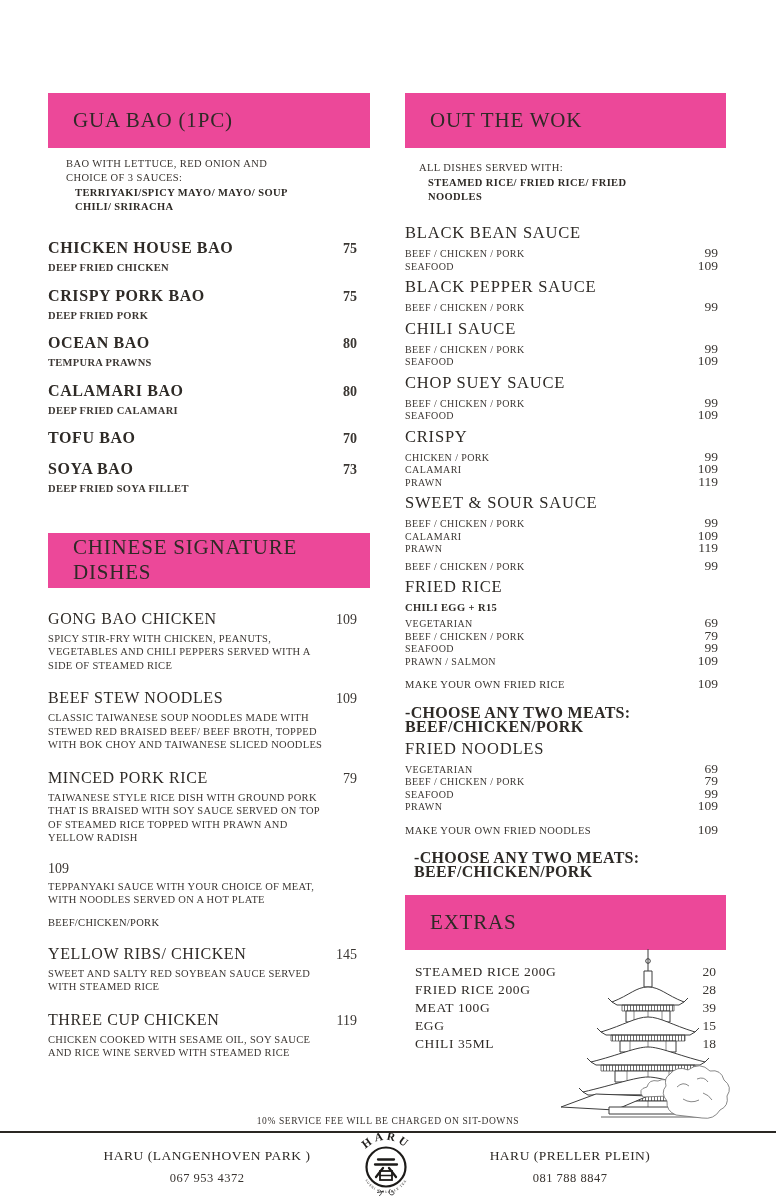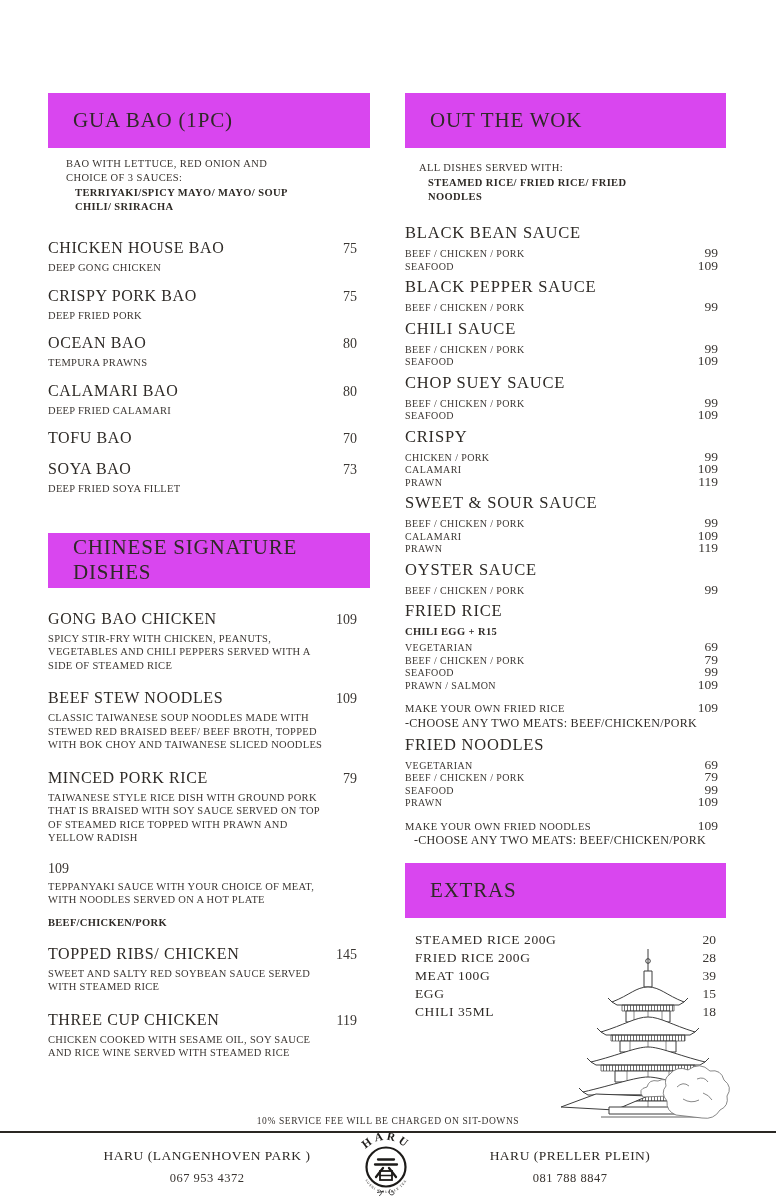--- a/index.html
+++ b/index.html
@@ -10,57 +10,57 @@
     font-family:"Liberation Serif","DejaVu Serif",serif;
     color:#2e2a26;
     position:relative;
     overflow:hidden;
   }
   .col { position:absolute; }
   .col-left  { left:48px;  top:93px; width:322px; }
   .col-right { left:405px; top:93px; width:321px; }
 
   .bar {
-    background:#d946ef;
+    background:#ec4899;
     height:55px;
     display:flex; align-items:center;
     padding-left:25px;
   }
   .bar .bar-title {
     font-size:21px; font-weight:400; letter-spacing:0.8px;
     color:#2e2a26; margin:0;
   }
   .bar-sig { margin-top:37px; }
   .bar-extras { margin-top:16px; }
 
   .intro { margin:9px 0 0 18px; font-size:10.5px; line-height:14px; letter-spacing:0.4px; color:#38332f; }
   .intro-bold { font-weight:bold; padding-left:9px; max-width:252px; margin-top:1px; color:#2e2a26; }
   .intro-wok { margin:13px 0 0 14px; }
 
-  .items { margin-top:24px; }
+  .items { margin-top:24px;font-weight:bold; }
   .sig-items { margin-top:21px; }
   .mi { margin-bottom:11px; }
   .sig-items .mi { margin-bottom:16px; }
   .mi-row { display:flex; align-items:baseline; justify-content:space-between; padding-right:13px; }
   .mi-name { font-size:16px; letter-spacing:0.6px; line-height:20px; }
   .mi-price { font-size:14px; color:#3a3632; }
   .mi-desc { font-size:10.5px; line-height:13.5px; letter-spacing:0.3px; margin-top:3px; max-width:284px; color:#3c3733; }
-  .mi-note { font-weight:bold; font-size:10.5px; letter-spacing:0.3px; margin-top:10px; color:#2e2a26; }
+  .mi-note { font-weight:normal; font-size:10.5px; letter-spacing:0.3px; margin-top:10px; color:#2e2a26; }
   .mi-teppanyaki { margin-bottom:24px; }
 
   .wok-groups { margin-top:19px; }
   .grp { margin-bottom:5px; }
   .grp-name { font-size:16.5px; letter-spacing:0.8px; line-height:20px; margin-bottom:4px; }
   .grp-sub { font-weight:bold; font-size:10.5px; letter-spacing:0.4px; line-height:13px; margin:1px 0 3px; }
   .opt { display:flex; align-items:baseline; line-height:12.5px; height:12.5px; padding-right:8px;gap:20px; }
   .opt-l { font-size:10px; letter-spacing:0.4px; color:#3c3733; }
   .opt-p { margin-left:auto; font-size:13.5px; color:#3a3632; }
   .make-own { margin-top:11px; }
   .mo-l { font-size:10.5px; letter-spacing:0.4px; color:#38332f; }
-  .mo-note { font-weight:normal; font-size:12px; letter-spacing:0.3px; line-height:14px; margin-top:1px; color:#2e2a26; }
+  .mo-note { font-weight:bold; font-size:16px; letter-spacing:0.3px; line-height:14px; margin-top:15px; color:#2e2a26; }
   .mo-note-indent { padding-left:9px; }
 
   .extras-list { margin-top:14px; margin-left:10px; }
   .ext { display:flex; align-items:baseline; height:18px; padding-right:10px; }
   .ext-l { font-size:13.5px; letter-spacing:0.6px; }
   .ext-p { margin-left:auto; font-size:13.5px; color:#3a3632; }
 
   .pagoda { position:absolute; left:551px; top:947px; width:190px; height:172px; }
 
   .service-note {
@@ -89,21 +89,21 @@
     <div>CHOICE OF 3 SAUCES:</div>
     <div class="intro-bold">TERRIYAKI/SPICY MAYO/ MAYO/ SOUP CHILI/ SRIRACHA</div>
   </div>
 
   <div class="items">
     <div class="mi">
       <div class="mi-row">
           <span class="mi-name">CHICKEN HOUSE BAO</span>
           <span class="mi-price">75</span>
         </div>
-      <div class="mi-desc">DEEP GONG CHICKEN</div>
+      <div class="mi-desc">DEEP FRIED CHICKEN</div>
     </div>
     <div class="mi">
       <div class="mi-row">
           <span class="mi-name">CRISPY PORK BAO</span>
           <span class="mi-price">75</span>
         </div>
       <div class="mi-desc">DEEP FRIED PORK</div>
     </div>
     <div class="mi">
       <div class="mi-row">
@@ -162,21 +162,21 @@
     </div>
     <div class="mi mi-teppanyaki">
       <div class="mi-row">
           <span class="mi-price">109</span>
         </div>
       <div class="mi-desc">TEPPANYAKI SAUCE WITH YOUR CHOICE OF MEAT, WITH NOODLES SERVED ON A HOT PLATE</div>
       <div class="mi-note">BEEF/CHICKEN/PORK</div>
     </div>
     <div class="mi">
       <div class="mi-row">
-          <span class="mi-name">TOPPED RIBS/ CHICKEN</span>
+          <span class="mi-name">YELLOW RIBS/ CHICKEN</span>
           <span class="mi-price">145</span>
         </div>
       <div class="mi-desc">SWEET AND SALTY RED SOYBEAN SAUCE SERVED WITH STEAMED RICE</div>
     </div>
     <div class="mi">
       <div class="mi-row">
           <span class="mi-name">THREE CUP CHICKEN</span>
           <span class="mi-price">119</span>
         </div>
       <div class="mi-desc">CHICKEN COOKED WITH SESAME OIL, SOY SAUCE AND RICE WINE SERVED WITH STEAMED RICE</div>
@@ -267,21 +267,20 @@
           <span class="opt-l">CALAMARI</span>
           <span class="opt-p">109</span>
         </div>
       <div class="opt">
           <span class="opt-l">PRAWN</span>
           <span class="opt-p">119</span>
         </div>
     </div>
 
     <div class="grp">
-      <div class="grp-name">OYSTER SAUCE</div>
       <div class="opt">
           <span class="opt-l">BEEF / CHICKEN / PORK</span>
           <span class="opt-p">99</span>
         </div>
     </div>
 
     <div class="grp">
       <div class="grp-name">FRIED RICE</div>
       <div class="grp-sub">CHILI EGG + R15</div>
       <div class="opt">

